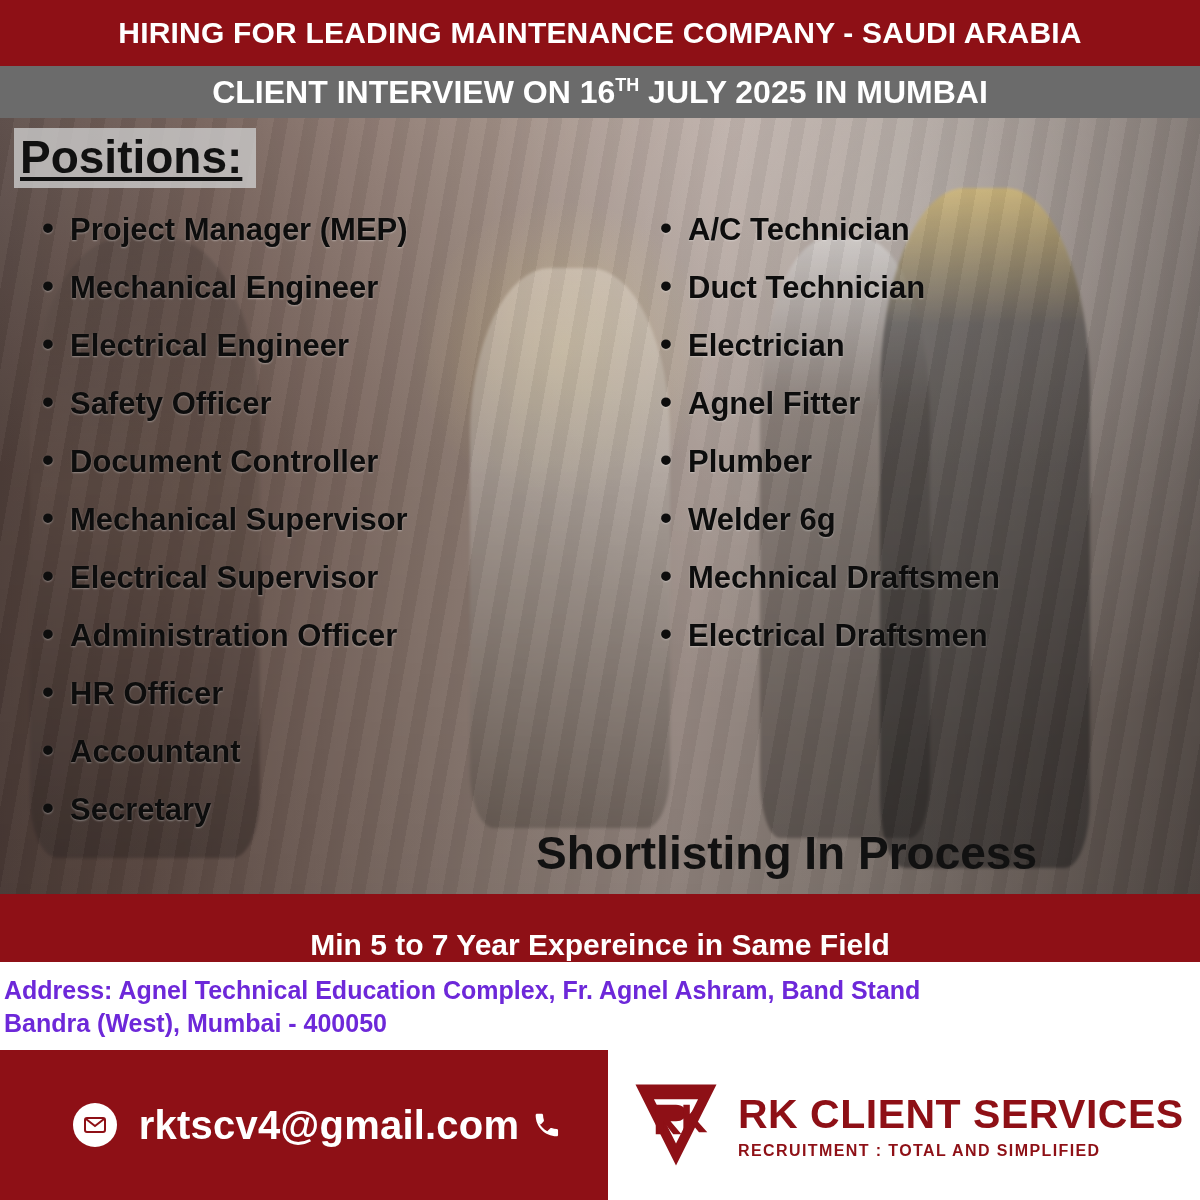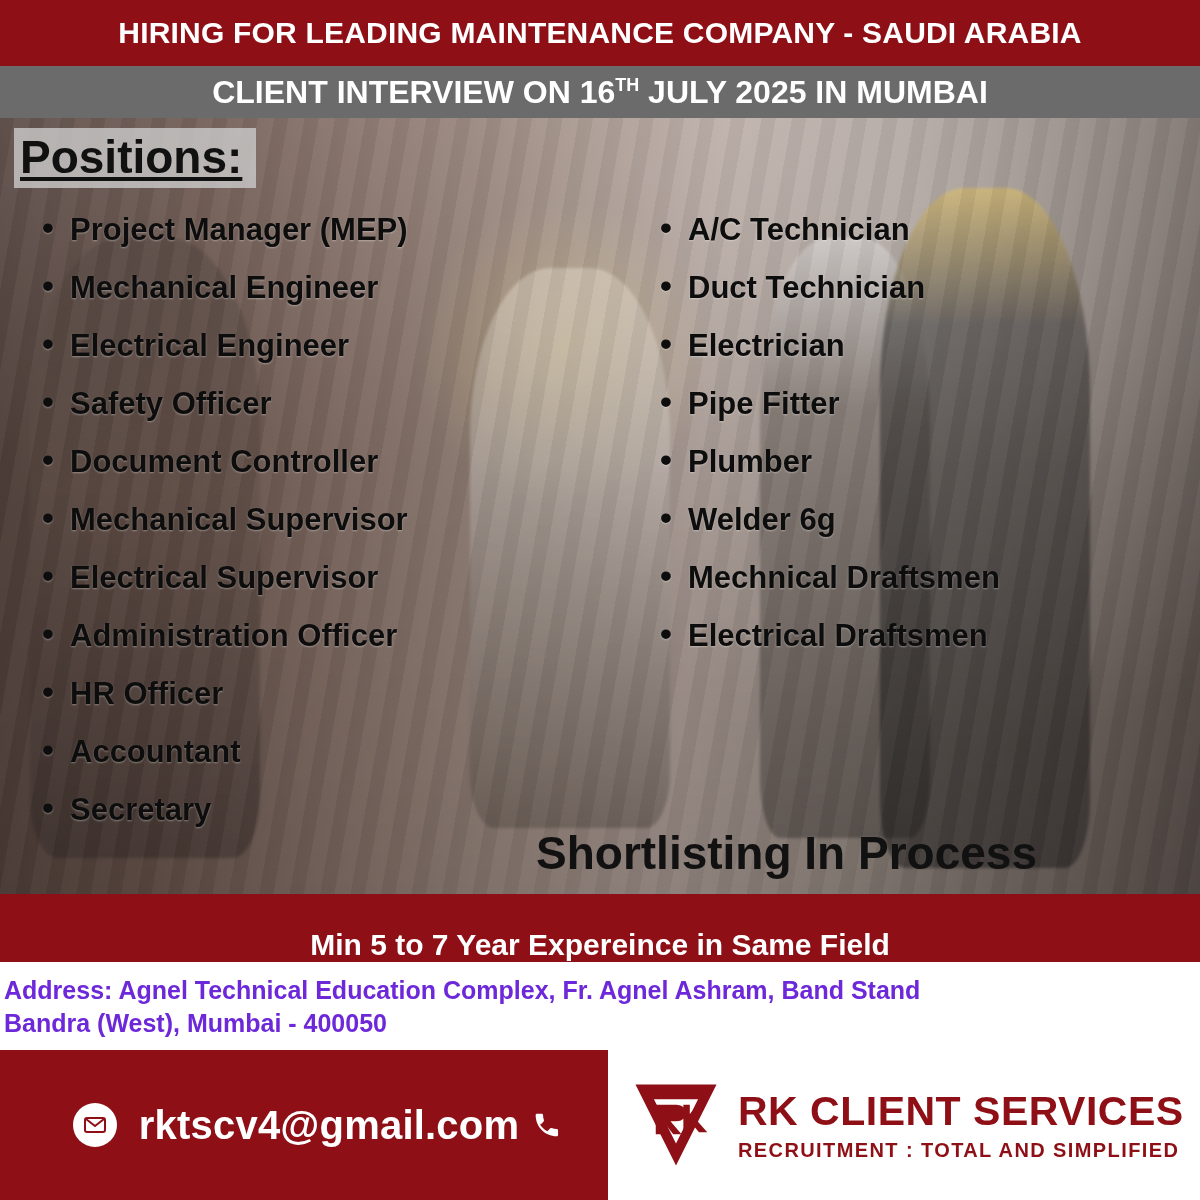--- a/index.html
+++ b/index.html
@@ -211,21 +211,21 @@
   .logo-mark svg { width: 100%; height: 100%; display: block; }
   .brand { display: flex; flex-direction: column; }
   .brand .name {
     font-size: 41px;
     font-weight: bold;
     color: #8e1016;
     letter-spacing: 0.5px;
     white-space: nowrap;
   }
   .brand .tag {
-    font-size: 20px;
+    font-size: 16px;
     font-weight: bold;
     color: #8e1016;
     letter-spacing: 1.4px;
     margin-top: 4px;
     white-space: nowrap;
   }
 </style>
 </head>
 <body>
 
@@ -264,21 +264,21 @@
             <li>HR Officer</li>
             <li>Accountant</li>
             <li>Secretary</li>
           </ul>
         </div>
         <div class="col col-right">
           <ul>
             <li>A/C Technician</li>
             <li>Duct Technician</li>
             <li>Electrician</li>
-            <li>Pipe Fitter</li>
+            <li>Agnel Fitter</li>
             <li>Plumber</li>
             <li>Welder 6g</li>
             <li>Mechnical Draftsmen</li>
             <li>Electrical Draftsmen</li>
           </ul>
         </div>
       </div>
 
       <div class="shortlisting">Shortlisting In Process</div>
     </div>

